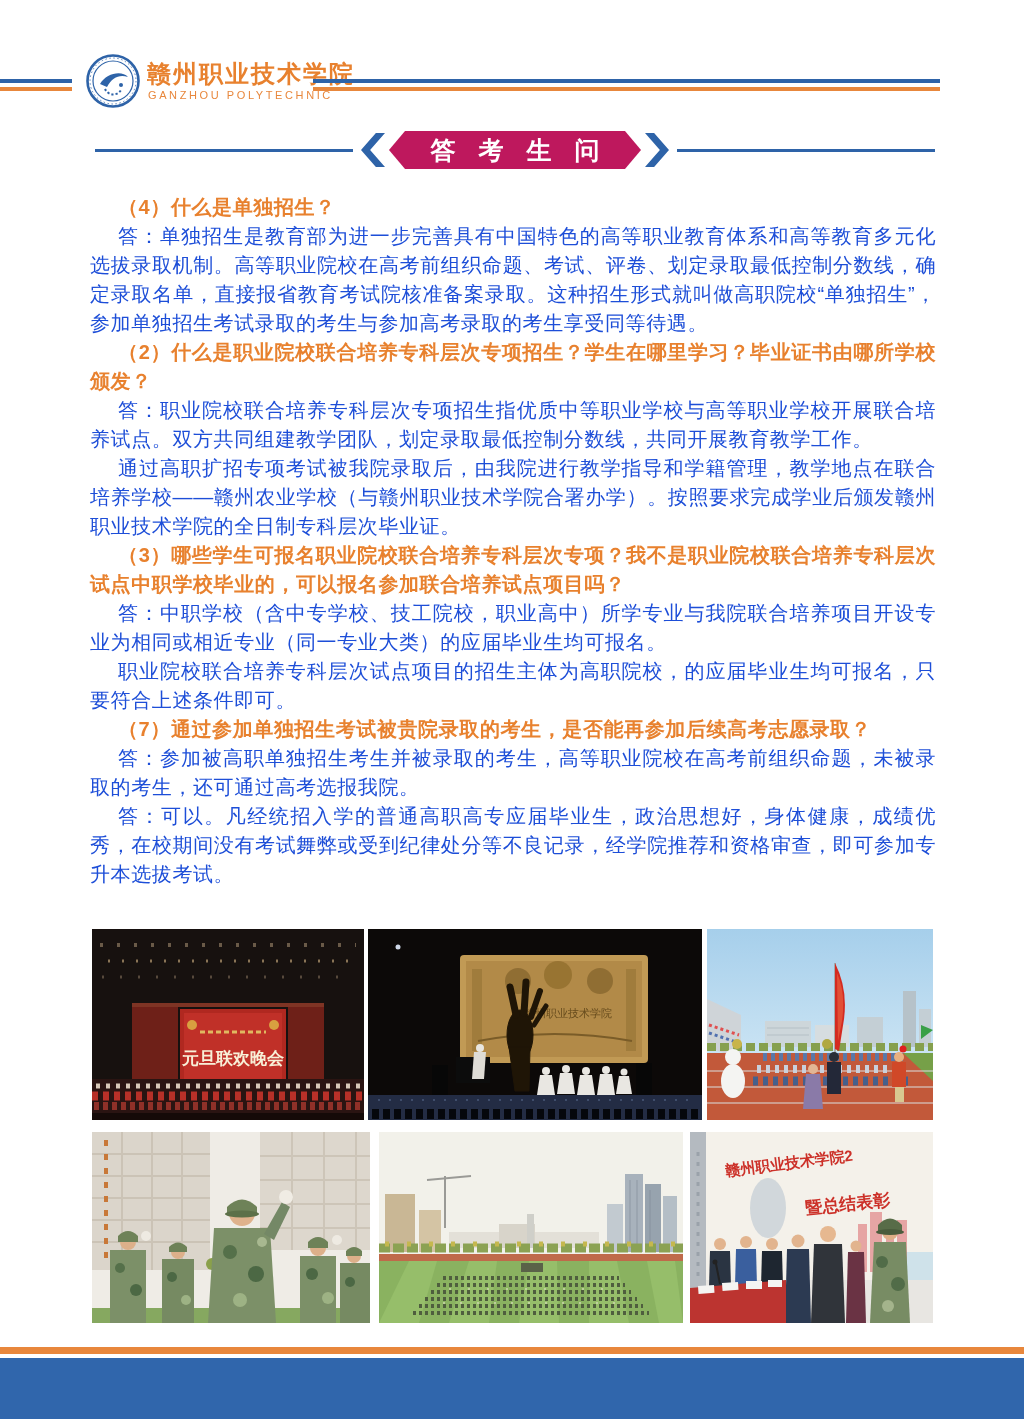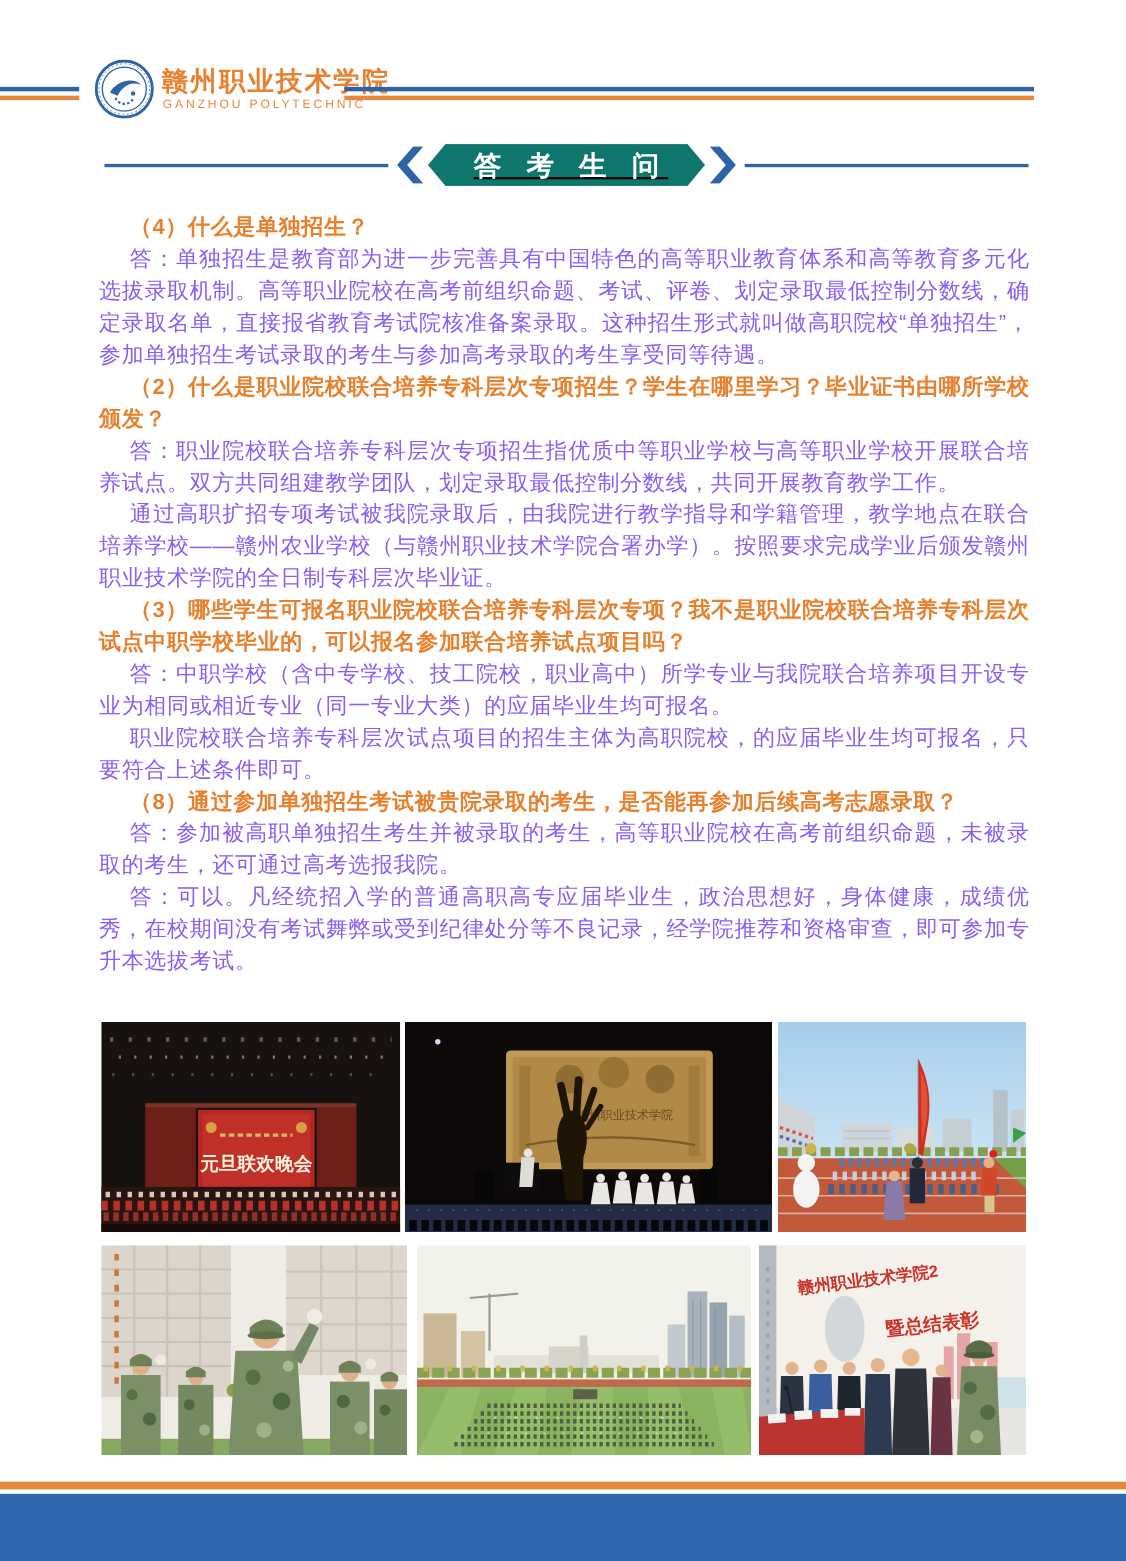--- a/index.html
+++ b/index.html
@@ -15,31 +15,31 @@
   .school-name{color:#e8812e;font-weight:700;font-size:24px;letter-spacing:2px;
                font-family:"Liberation Serif","DejaVu Serif",serif;}
   .school-name-en{color:#e8873c;font-weight:400;font-size:11px;letter-spacing:2.6px;}
 
   
   .banner-row{left:95px;top:131px;width:840px;height:38px;display:flex;align-items:center;}
   .banner-line{flex:1;height:3px;background:#2e63a8;}
   .chev{width:24px;height:34px;background:#2e63a8;flex:none;}
   .chev.left{clip-path:polygon(100% 0,62% 0,0 50%,62% 100%,100% 100%,38% 50%);margin:0 4px 0 8px;}
   .chev.right{clip-path:polygon(0 0,38% 0,100% 50%,38% 100%,0 100%,62% 50%);margin:0 8px 0 4px;}
-  .banner-hex{width:252px;height:38px;background:#0f766e;flex:none;
+  .banner-hex{width:252px;height:38px;background:#be185d;flex:none;
               clip-path:polygon(16px 0,calc(100% - 16px) 0,100% 50%,calc(100% - 16px) 100%,16px 100%,0 50%);
-              display:flex;align-items:center;justify-content:center;text-decoration:underline;}
+              display:flex;align-items:center;justify-content:center;}
   .banner-title{color:#ffffff;font-size:25px;font-weight:700;letter-spacing:8px;margin-right:-8px;}
 
   
   .content{left:90px;top:193px;width:846px;}
   .content p{margin:0;font-size:20px;line-height:29px;letter-spacing:0.6px;
              text-indent:28px;text-align:justify;}
   p.question{color:#e8812e;font-weight:700;}
-  p.answer{color:#8b5cf6;}
+  p.answer{color:#1d4ed8;}
 
   
   .photo{position:absolute;overflow:hidden;}
   .photo svg{display:block;width:100%;height:100%;}
 
   
   .footer-orange{left:0;top:1347px;width:1024px;height:7px;background:#e8873c;}
   .footer-blue{left:0;top:1358px;width:1024px;height:61px;background:#3066ac;}
 </style>
 </head>
@@ -88,21 +88,21 @@
     <p class="answer">答：单独招生是教育部为进一步完善具有中国特色的高等职业教育体系和高等教育多元化选拔录取机制。高等职业院校在高考前组织命题、考试、评卷、划定录取最低控制分数线，确定录取名单，直接报省教育考试院核准备案录取。这种招生形式就叫做高职院校“单独招生”，参加单独招生考试录取的考生与参加高考录取的考生享受同等待遇。</p>
 
     <p class="question">（2）什么是职业院校联合培养专科层次专项招生？学生在哪里学习？毕业证书由哪所学校颁发？</p>
     <p class="answer">答：职业院校联合培养专科层次专项招生指优质中等职业学校与高等职业学校开展联合培养试点。双方共同组建教学团队，划定录取最低控制分数线，共同开展教育教学工作。</p>
     <p class="answer">通过高职扩招专项考试被我院录取后，由我院进行教学指导和学籍管理，教学地点在联合培养学校——赣州农业学校（与赣州职业技术学院合署办学）。按照要求完成学业后颁发赣州职业技术学院的全日制专科层次毕业证。</p>
 
     <p class="question">（3）哪些学生可报名职业院校联合培养专科层次专项？我不是职业院校联合培养专科层次试点中职学校毕业的，可以报名参加联合培养试点项目吗？</p>
     <p class="answer">答：中职学校（含中专学校、技工院校，职业高中）所学专业与我院联合培养项目开设专业为相同或相近专业（同一专业大类）的应届毕业生均可报名。</p>
     <p class="answer">职业院校联合培养专科层次试点项目的招生主体为高职院校，的应届毕业生均可报名，只要符合上述条件即可。</p>
 
-    <p class="question">（8）通过参加单独招生考试被贵院录取的考生，是否能再参加后续高考志愿录取？</p>
+    <p class="question">（7）通过参加单独招生考试被贵院录取的考生，是否能再参加后续高考志愿录取？</p>
     <p class="answer">答：参加被高职单独招生考生并被录取的考生，高等职业院校在高考前组织命题，未被录取的考生，还可通过高考选报我院。</p>
 
     <p class="answer">答：可以。凡经统招入学的普通高职高专应届毕业生，政治思想好，身体健康，成绩优秀，在校期间没有考试舞弊或受到纪律处分等不良记录，经学院推荐和资格审查，即可参加专升本选拔考试。</p>
   </div>
 
   <div class="photo" style="left:92px;top:929px;width:272px;height:191px;">
     <svg viewBox="0 0 272 191">
       <rect width="272" height="191" fill="#17110f"></rect>
       <line x1="8" y1="16" x2="264" y2="16" stroke="#6a5a48" stroke-width="4" stroke-dasharray="3 14"></line>
       <line x1="16" y1="32" x2="260" y2="32" stroke="#8a7456" stroke-width="3" stroke-dasharray="2 12"></line>

